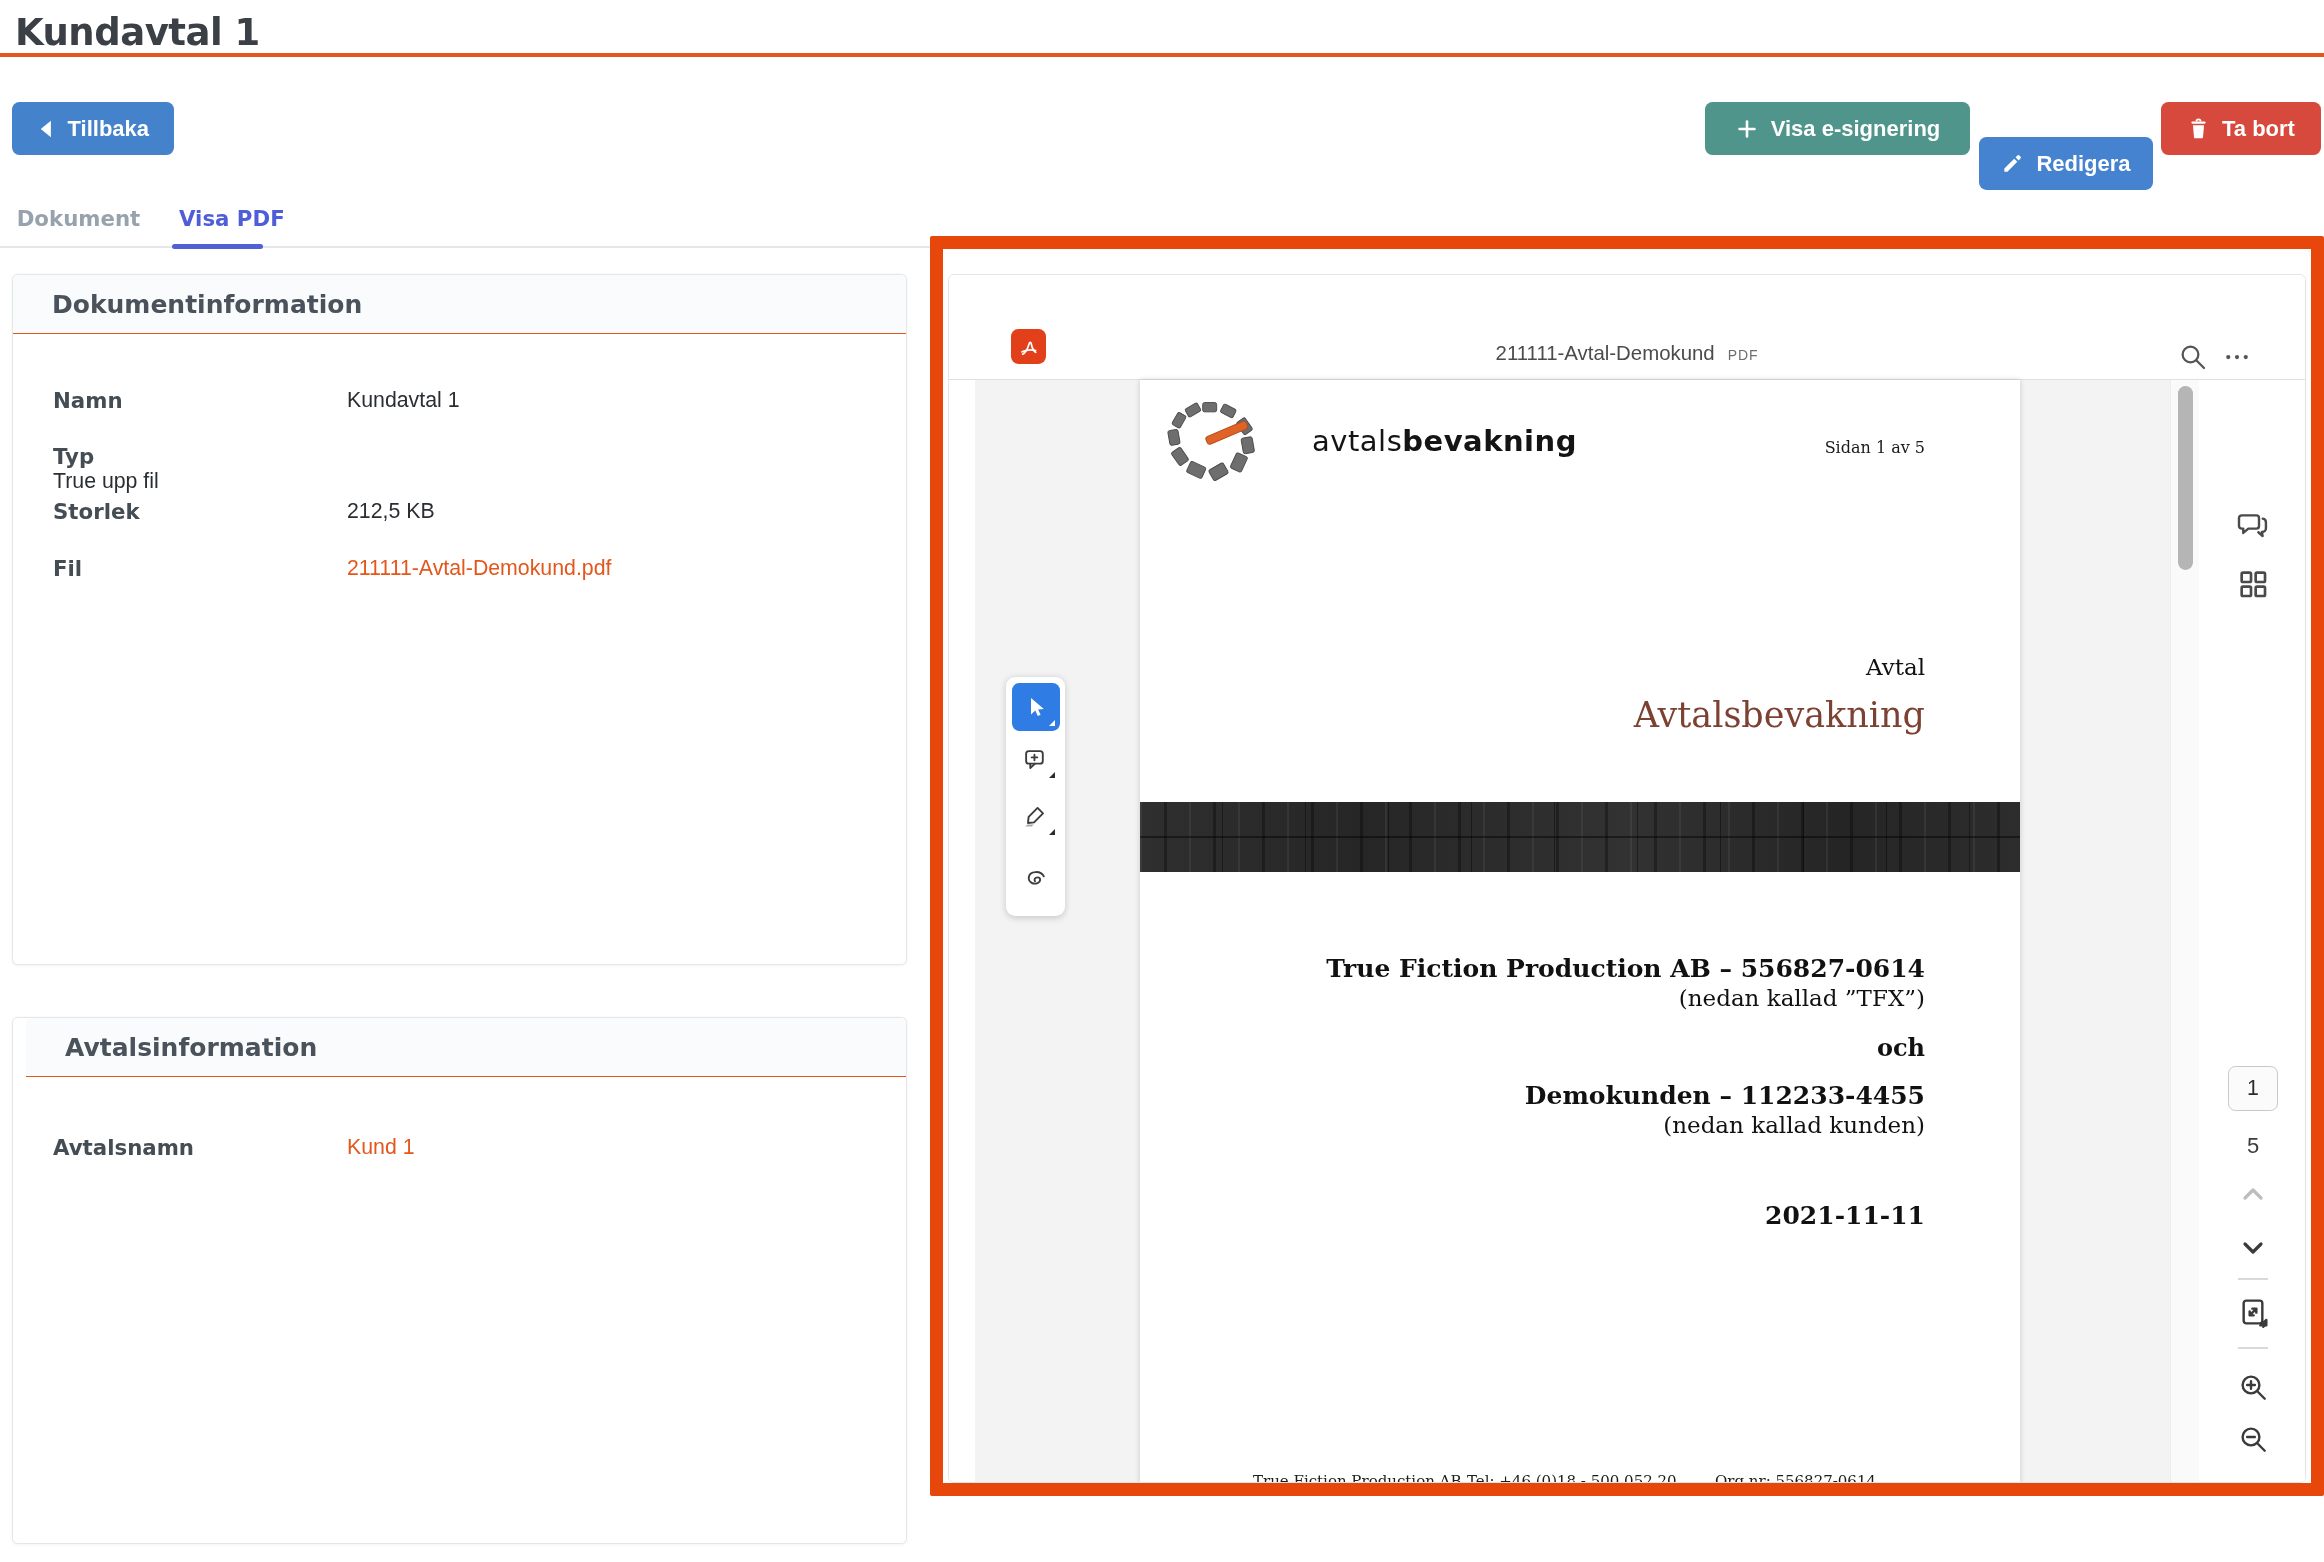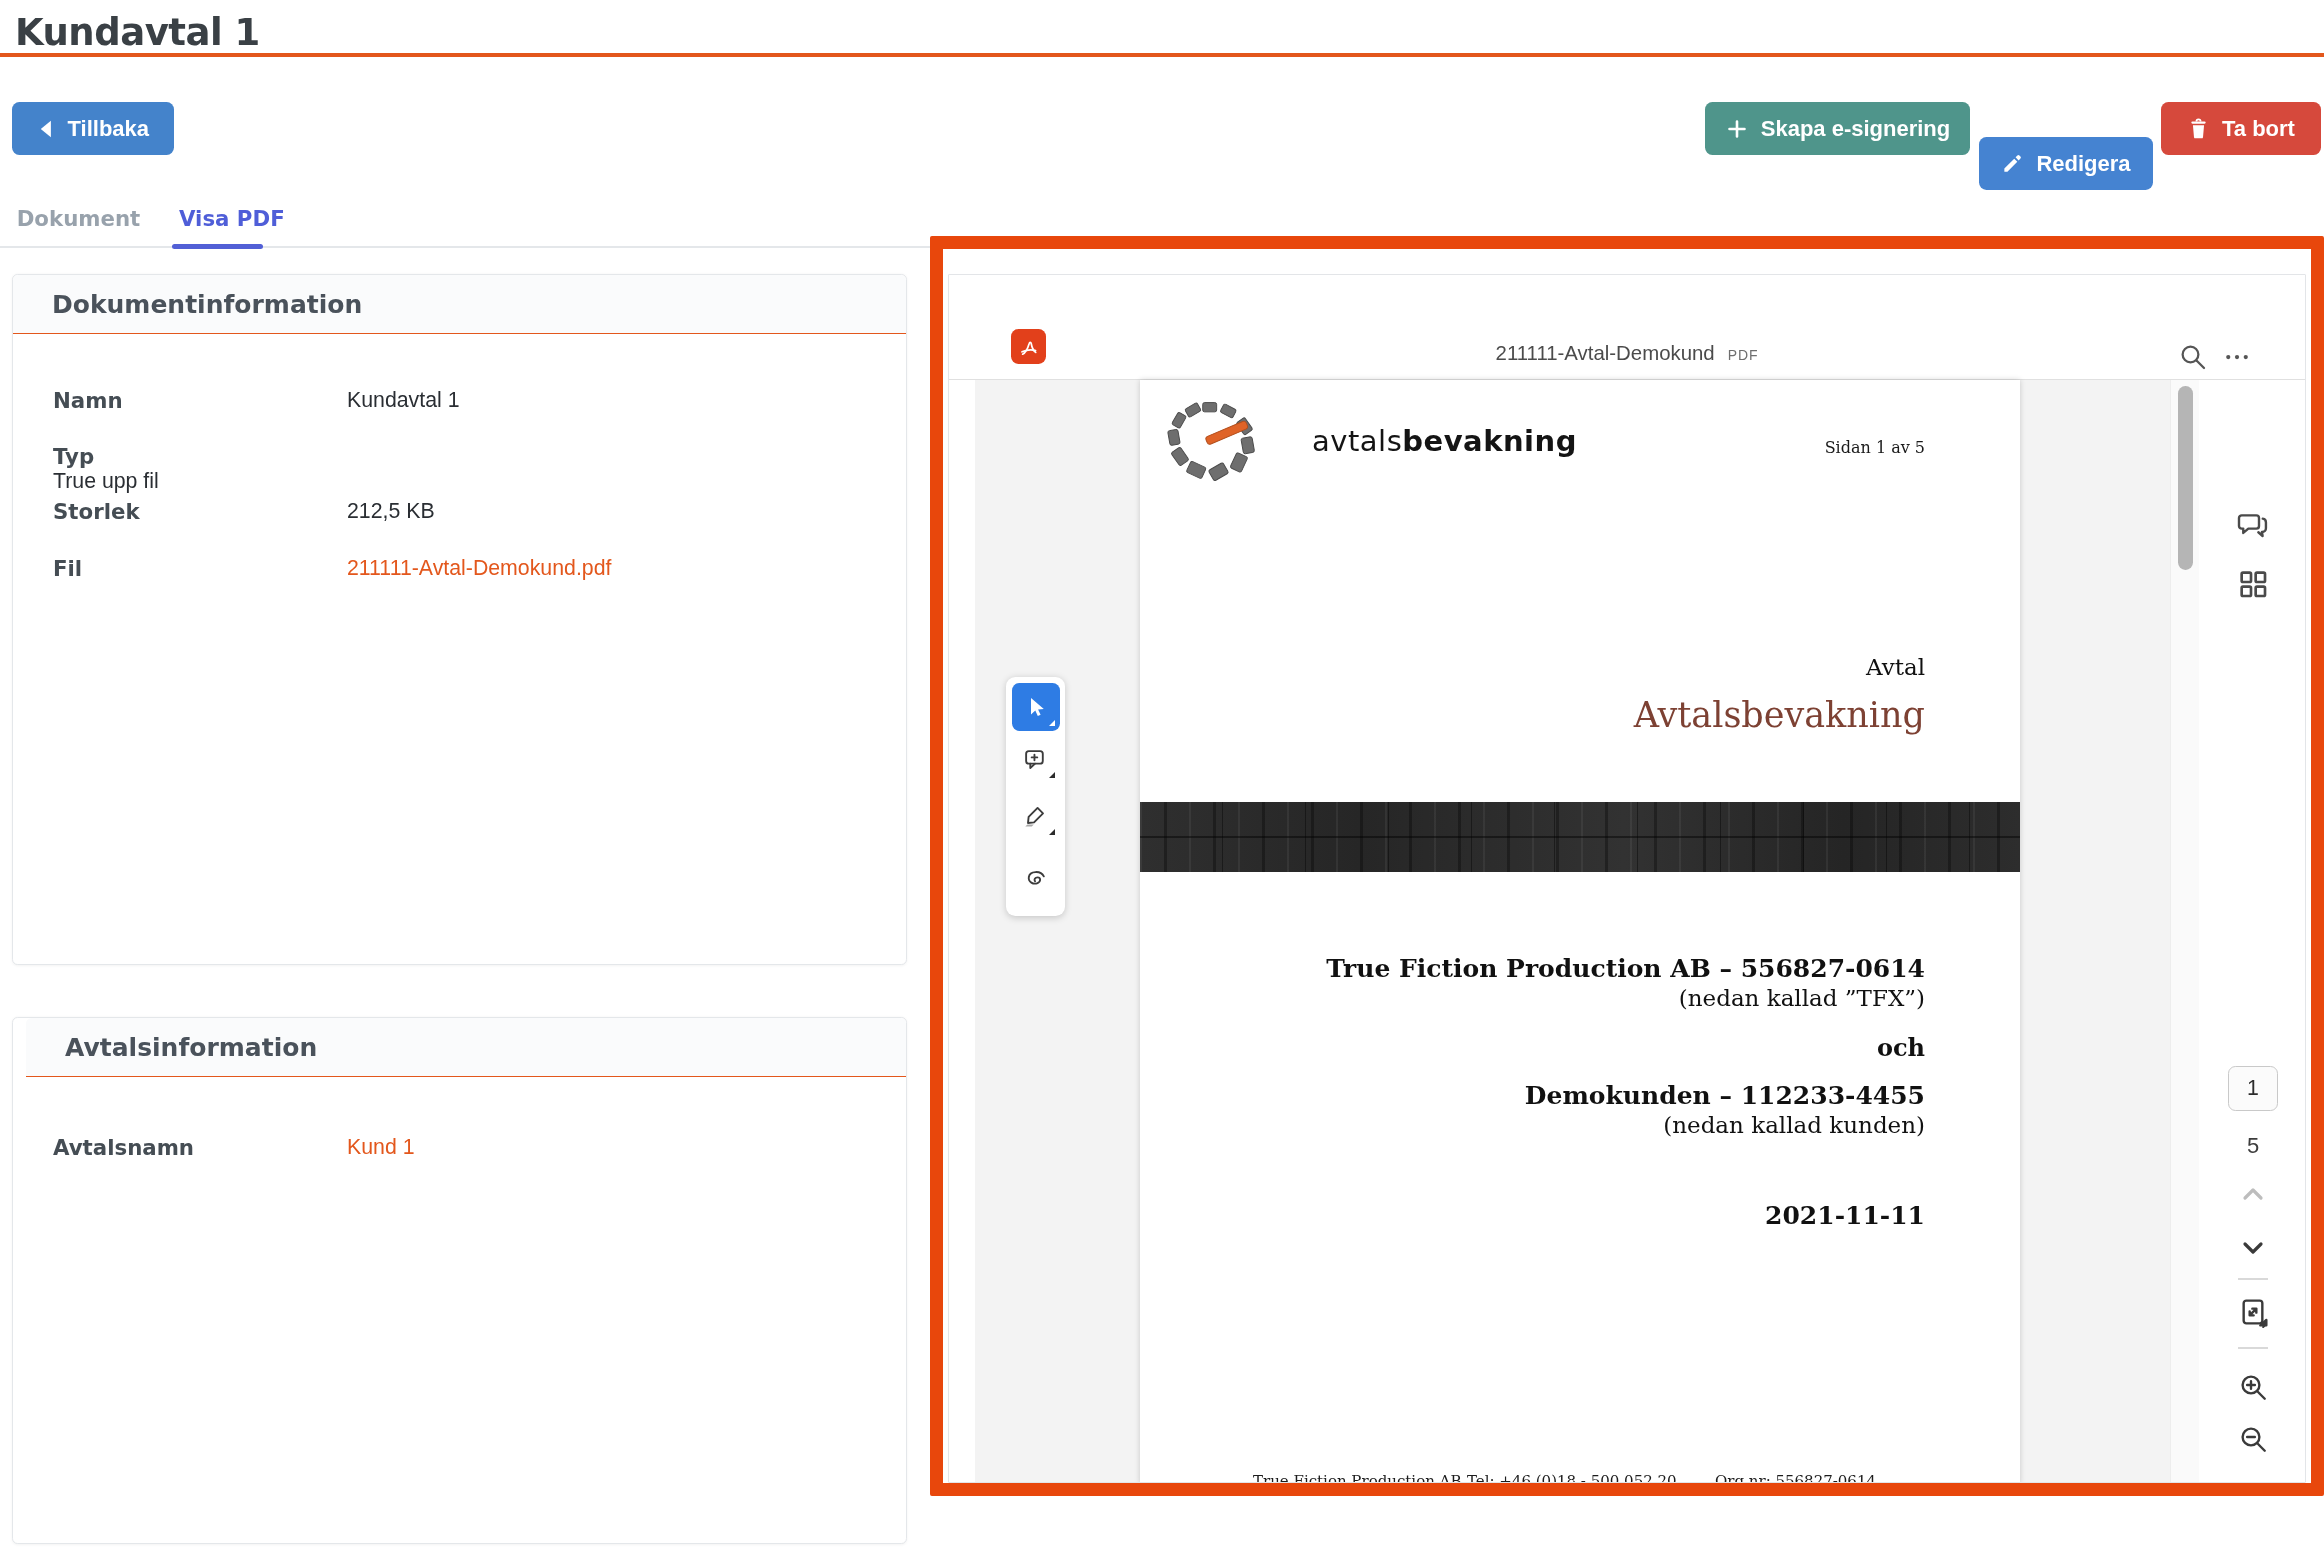--- a/index.html
+++ b/index.html
@@ -44,21 +44,21 @@
     font-family:"DejaVu Sans", sans-serif; font-weight:600; }
   .field-value { color:#2a2e33; }
   .field-link { color:#e3571c; cursor:pointer; }
 
   
   .highlight-rect { position:absolute; left:930px; top:236px; width:1394px; height:1260px;
     border:13px solid #e8470c; border-radius:1.9px; pointer-events:none; z-index:50; }
 
   
   .pdf-card { position:absolute; left:948px; top:274px; width:1358px; height:1209px;
-    background:#fff; border:0.9px solid #e3e5e8; border-radius:1px; overflow:hidden; }
+    background:#fff; border:0.9px solid #e3e5e8; border-radius:6px; overflow:hidden; }
   .pdf-toolbar { position:absolute; left:0; top:0; width:100%; height:105px; background:#fff;
     border-bottom:0.9px solid #e0e0e0; }
   .adobe-tile { position:absolute; left:62px; top:54px; width:35px; height:35px; border-radius:7.4px;
     background:#e2401b; display:flex; align-items:center; justify-content:center; cursor:pointer; }
   .pdf-title-wrap { position:absolute; left:0; top:67px; width:100%; text-align:center; color:#464646; }
   .pdf-title { font-size:20.4px; color:#4b4b4b; }
   .pdf-badge { font-size:14px; color:#6e6e6e; letter-spacing:0.9px; margin-left:13px; }
   .tb-icon { position:absolute; top:67px; width:30px; height:30px; cursor:pointer; }
   .tb-search { left:1229px; }
   .tb-dots { left:1273px; }
@@ -134,21 +134,21 @@
     <svg width="18.6" height="22" viewBox="0 0 20 24">
         <polygon points="15,3 4,12 15,21" fill="#fff"></polygon>
       </svg>
     <span>Tillbaka</span>
   </button>
 
   <button class="btn btn-esign">
     <svg width="24" height="24" viewBox="0 0 24 24">
         <path d="M12 4.5 V19.5 M4.5 12 H19.5" stroke="#fff" stroke-width="2.6" stroke-linecap="round" fill="none"></path>
       </svg>
-    <span>Skapa e-signering</span>
+    <span>Visa e-signering</span>
   </button>
   <button class="btn btn-edit">
     <svg width="23" height="23" viewBox="0 0 24 24">
         <path d="M3.5 17.3 L13.8 7 l3.2 3.2 L6.7 20.5 H3.5 z M15.2 5.6 l1.9-1.9 a1.5 1.5 0 0 1 2.1 0 l1.1 1.1 a1.5 1.5 0 0 1 0 2.1 l-1.9 1.9 z" fill="#fff"></path>
       </svg>
     <span>Redigera</span>
   </button>
   <button class="btn btn-delete">
     <svg width="23" height="23" viewBox="0 0 24 24">
         <path d="M6.2 8.5 h11.6 l-1.1 12.5 a1.5 1.5 0 0 1 -1.5 1.3 H8.8 a1.5 1.5 0 0 1 -1.5-1.3 z" fill="#fff"></path>

